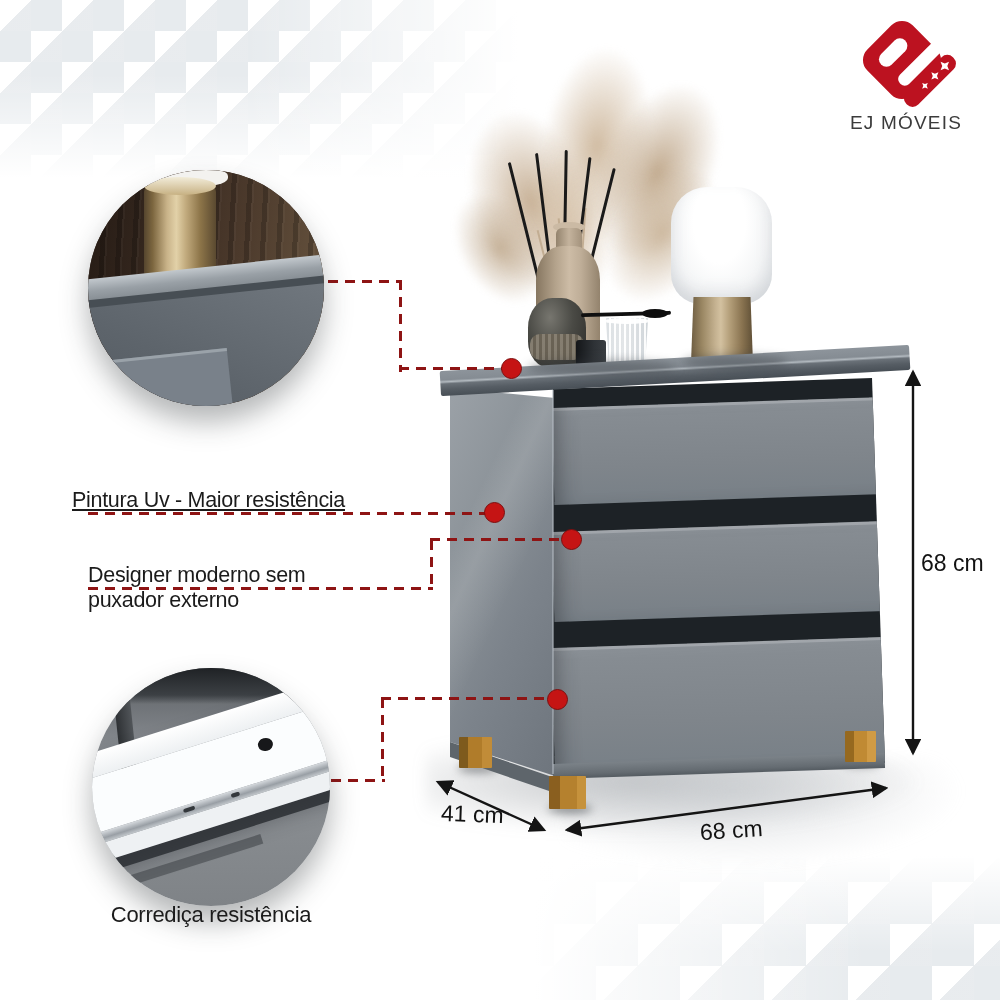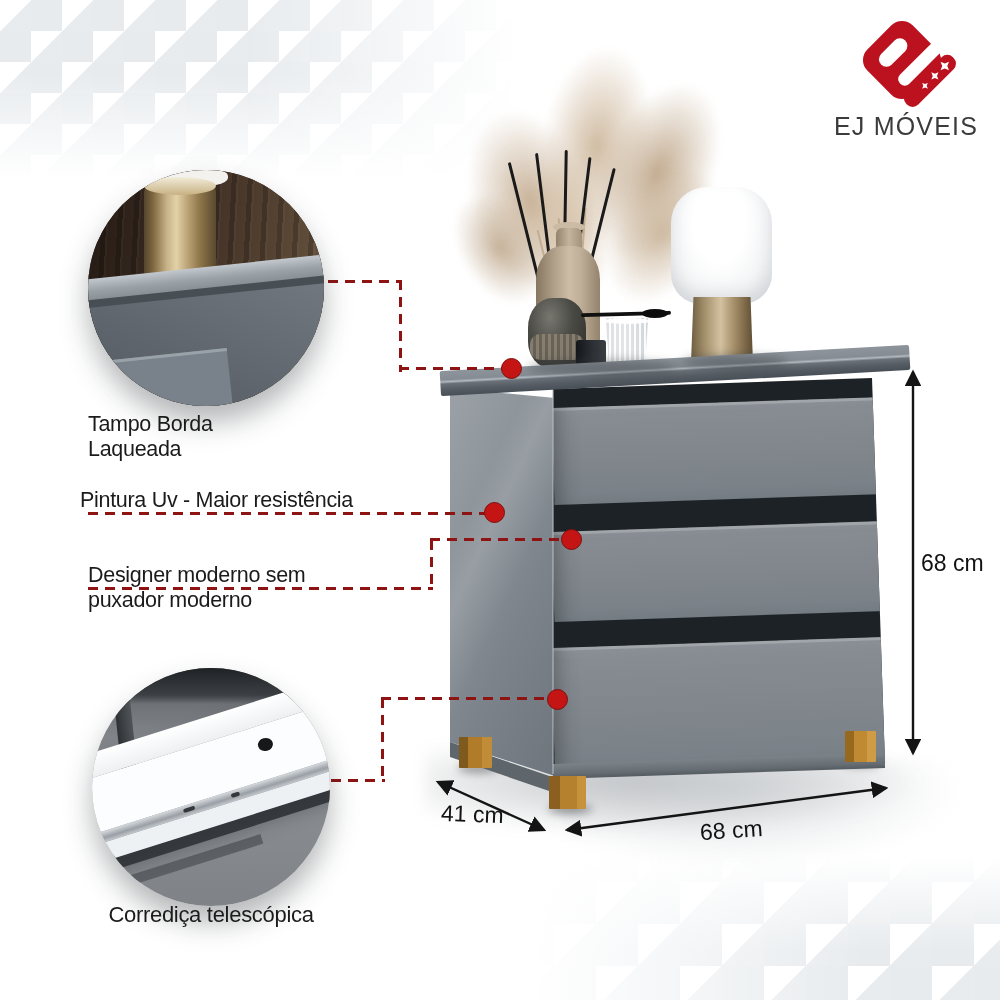--- a/index.html
+++ b/index.html
@@ -22,21 +22,21 @@
                linear-gradient(to bottom, rgba(255,255,255,0) 40%, #fff 96%);}
   .tiles-bottom{left:470px;top:840px;width:530px;height:160px;
     background-size:84px 84px,84px 84px,84px 84px,84px 84px;
     background-position:0 0,42px 42px,0 0,42px 42px;}
   .tiles-bottom::after{content:"";position:absolute;inset:0;
     background:linear-gradient(to left, rgba(255,255,255,0) 25%, #fff 88%),
                linear-gradient(to top, rgba(255,255,255,0) 30%, #fff 90%);}
 
   
   .logo-box{left:836px;top:8px;width:140px;height:108px;z-index:9;}
-  .brand-text{left:822px;top:112px;width:168px;text-align:center;font-size:25px;
+  .brand-text{left:822px;top:112px;width:168px;text-align:center;font-size:19px;
     letter-spacing:1.2px;color:#3b3b3b;z-index:9;}
 
   
   .floor-shadow{left:425px;top:742px;width:510px;height:95px;z-index:1;
     background:radial-gradient(ellipse at 42% 42%, rgba(104,110,116,.40), rgba(104,110,116,0) 68%);
     filter:blur(7px);}
   .floor-light{left:565px;top:758px;width:400px;height:110px;z-index:1;
     background:radial-gradient(ellipse at 42% 30%, rgba(196,200,204,.55), rgba(196,200,204,0) 70%);
     filter:blur(6px);}
 
@@ -145,21 +145,21 @@
     background:linear-gradient(180deg,#d7dbdf,#999fa5 60%,#c4c9cd);}
   .cb-band .rail i{position:absolute;top:3px;height:4px;background:#34383c;border-radius:2px;}
   .cb-band .face-low{height:18px;background:#eef1f3;}
   .cb-blob{position:absolute;left:166px;top:70px;width:15px;height:13px;border-radius:48% 52% 50% 50%;
     background:#17181a;transform:rotate(-14deg);}
 
   
   .ann{position:absolute;z-index:8;font-size:21.5px;line-height:24.5px;letter-spacing:-.3px;color:#1b1b1b;}
   .ann-tampo{left:88px;top:412px;width:218px;}
   .ann-tampo .l2{text-align:center;}
-  .ann-pintura{left:80px;top:488px;width:290px;}
+  .ann-pintura{left:72px;top:488px;width:290px;text-decoration:underline;}
   .ann-designer{left:88px;top:563px;width:270px;}
   .ann-corredica{left:80px;top:903px;width:262px;text-align:center;font-size:22px;}
 
   
   .dash-h{position:absolute;height:3px;z-index:6;
     background:repeating-linear-gradient(90deg,#8e1414 0 10px,transparent 10px 17px);}
   .dash-v{position:absolute;width:3px;z-index:6;
     background:repeating-linear-gradient(180deg,#8e1414 0 10px,transparent 10px 17px);}
   .dot{position:absolute;width:21px;height:21px;border-radius:50%;z-index:6;
     background:#c51414;border:1px solid #7d0f0f;box-sizing:border-box;}
@@ -289,30 +289,29 @@
       <div class="rail">
         <i style="left:118px;width:12px;"></i>
           <i style="left:168px;width:9px;"></i>
       </div>
       <div class="face-low"></div>
     </div>
     <div class="cb-blob"></div>
   </div>
 
   <div class="ann ann-tampo">
-    <div class="l1">Tampo Borda Laqueada</div>
   </div>
   <div class="ann ann-pintura">
     <div>Pintura Uv - Maior resistência</div>
   </div>
   <div class="ann ann-designer">
     <div>Designer moderno sem</div>
-    <div>puxador moderno</div>
-  </div>
-  <div class="ann ann-corredica">Corrediça telescópica</div>
+    <div>puxador externo</div>
+  </div>
+  <div class="ann ann-corredica">Corrediça resistência</div>
 
   <svg class="arrows" width="1000" height="1000" xmlns="http://www.w3.org/2000/svg">
     <defs>
       <marker id="ah" viewBox="0 0 10 10" refX="8.5" refY="5" markerWidth="7" markerHeight="7" orient="auto-start-reverse">
         <path d="M0 0 L10 5 L0 10 z" fill="#141414"></path>
       </marker>
     </defs>
     <line x1="913" y1="372" x2="913" y2="753" stroke="#141414" stroke-width="2.4" marker-start="url(#ah)" marker-end="url(#ah)"></line>
     <line x1="438" y1="782" x2="544" y2="830" stroke="#141414" stroke-width="2.4" marker-start="url(#ah)" marker-end="url(#ah)"></line>
     <line x1="567" y1="830" x2="886" y2="788" stroke="#141414" stroke-width="2.4" marker-start="url(#ah)" marker-end="url(#ah)"></line>

